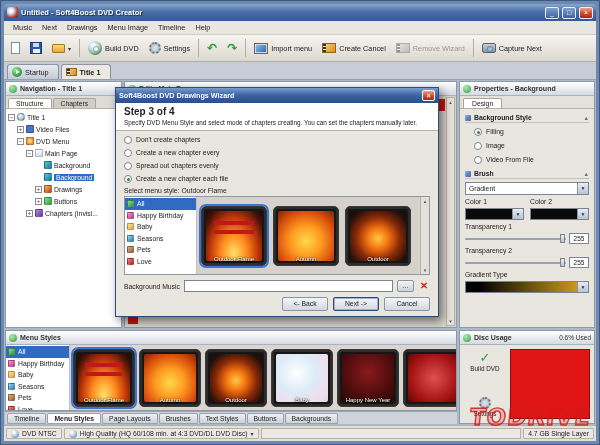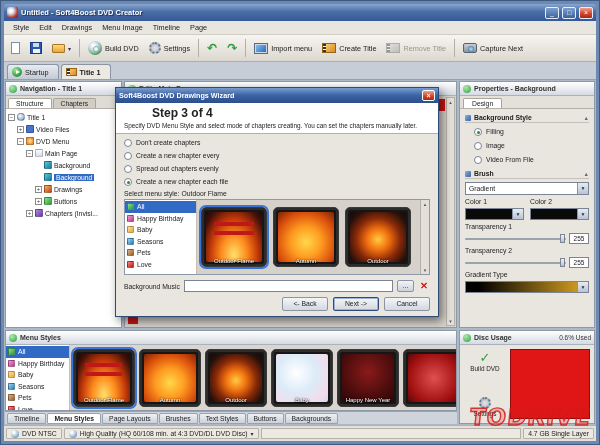--- a/index.html
+++ b/index.html
@@ -157,21 +157,21 @@
   .statusbar{flex:0 0 16px;display:flex;align-items:stretch;gap:2px;background:#e4e1db;border-top:1px solid #b5b1a9;padding:2px;font-size:6.8px;}
   .scell{display:flex;align-items:center;gap:3px;border:1px solid #b5b1a9;border-radius:1px;padding:0 4px;background:#ece9e3;white-space:nowrap;}
   .sspacer{flex:1;border:1px solid #b5b1a9;background:#ece9e3;}
   .mini-disc{width:8px;height:8px;border-radius:50%;background:radial-gradient(circle at 35% 30%,#fff 10%,#9ab6d2 60%,#4a6a8a);flex:0 0 8px;}
 
   
   .wizard{position:absolute;left:114px;top:86px;width:324px;height:230px;background:#e9e6e0;border:1px solid #2e4a78;box-shadow:3px 4px 9px rgba(0,0,0,.5);display:flex;flex-direction:column;z-index:50;}
   .wz-title{flex:0 0 15px;background:linear-gradient(180deg,#7a9cce,#3a62a4 50%,#2c4e8c);color:#fff;font-size:7.2px;font-weight:bold;display:flex;align-items:center;padding:0 3px;gap:3px;}
   .wz-close{margin-left:auto;width:13px;height:11px;background:linear-gradient(180deg,#f0a08a,#d2472b 55%,#a82a10);border:1px solid #fff;border-radius:2px;color:#fff;font-size:7px;line-height:9px;text-align:center;}
   .wz-head{background:#fff;padding:3px 8px 4px;border-bottom:1px solid #b5b1a9;}
-  .wz-step{font-size:12px;font-weight:bold;margin-left:28px;}
+  .wz-step{font-size:10px;font-weight:bold;}
   .wz-desc{font-size:6.4px;margin-top:2px;color:#222;}
   .wz-body{flex:1;padding:3px 8px 5px;display:flex;flex-direction:column;gap:2px;font-size:6.8px;min-height:0;}
   .wz-rad{display:flex;align-items:center;gap:4px;height:11px;}
   .wz-selabel{margin-top:1px;}
   .wz-stylebox{flex:1;display:flex;border:1px solid #8e99a8;background:#fff;min-height:0;}
   .wz-cats{flex:0 0 72px;border-right:1px solid #c5c1b9;padding:1px 0;overflow:hidden;}
   .wz-thumbs{flex:1;background:#d6d2cb;display:flex;gap:6px;padding:4px;align-items:center;overflow:hidden;}
   .thumb.big{width:66px;height:60px;flex:0 0 66px;}
   .wz-scroll{flex:0 0 9px;background:#e3e0da;border-left:1px solid #b5b1a9;display:flex;flex-direction:column;justify-content:space-between;font-size:5px;text-align:center;color:#556;padding:1px 0;}
   .wz-music{display:flex;align-items:center;gap:4px;margin-top:3px;}
@@ -192,26 +192,26 @@
 
   <div class="titlebar">
     <span class="app-ico"></span>
     <span class="title-text">Untitled - Soft4Boost DVD Creator</span>
     <span class="wbtn minb">_</span>
     <span class="wbtn maxb">□</span>
     <span class="wbtn closeb">×</span>
   </div>
 
   <div class="menubar">
-    <span class="menu-item">Style</span>
-    <span class="menu-item">Edit</span>
+    <span class="menu-item">Music</span>
+    <span class="menu-item">Next</span>
     <span class="menu-item">Drawings</span>
     <span class="menu-item">Menu Image</span>
     <span class="menu-item">Timeline</span>
-    <span class="menu-item">Page</span>
+    <span class="menu-item">Help</span>
   </div>
 
   <div class="toolbar">
     <span class="tbtn">
         <span class="ic ic-new"></span>
       </span>
     <span class="tbtn">
         <span class="ic ic-save"></span>
       </span>
     <span class="tbtn">
@@ -234,25 +234,25 @@
     <span class="tbtn">
         <span class="ic-redo">↷</span>
       </span>
     <span class="tsep"></span>
     <span class="tbtn">
         <span class="ic ic-monitor"></span>
         <span>Import menu</span>
       </span>
     <span class="tbtn">
         <span class="ic ic-film"></span>
-        <span>Create Title</span>
+        <span>Create Cancel</span>
       </span>
     <span class="tbtn disabled">
         <span class="ic ic-film"></span>
-        <span>Remove Title</span>
+        <span>Remove Wizard</span>
       </span>
     <span class="tsep"></span>
     <span class="tbtn">
         <span class="ic ic-camera"></span>
         <span>Capture Next</span>
       </span>
   </div>
 
   <div class="tabbar">
     <span class="wtab">

